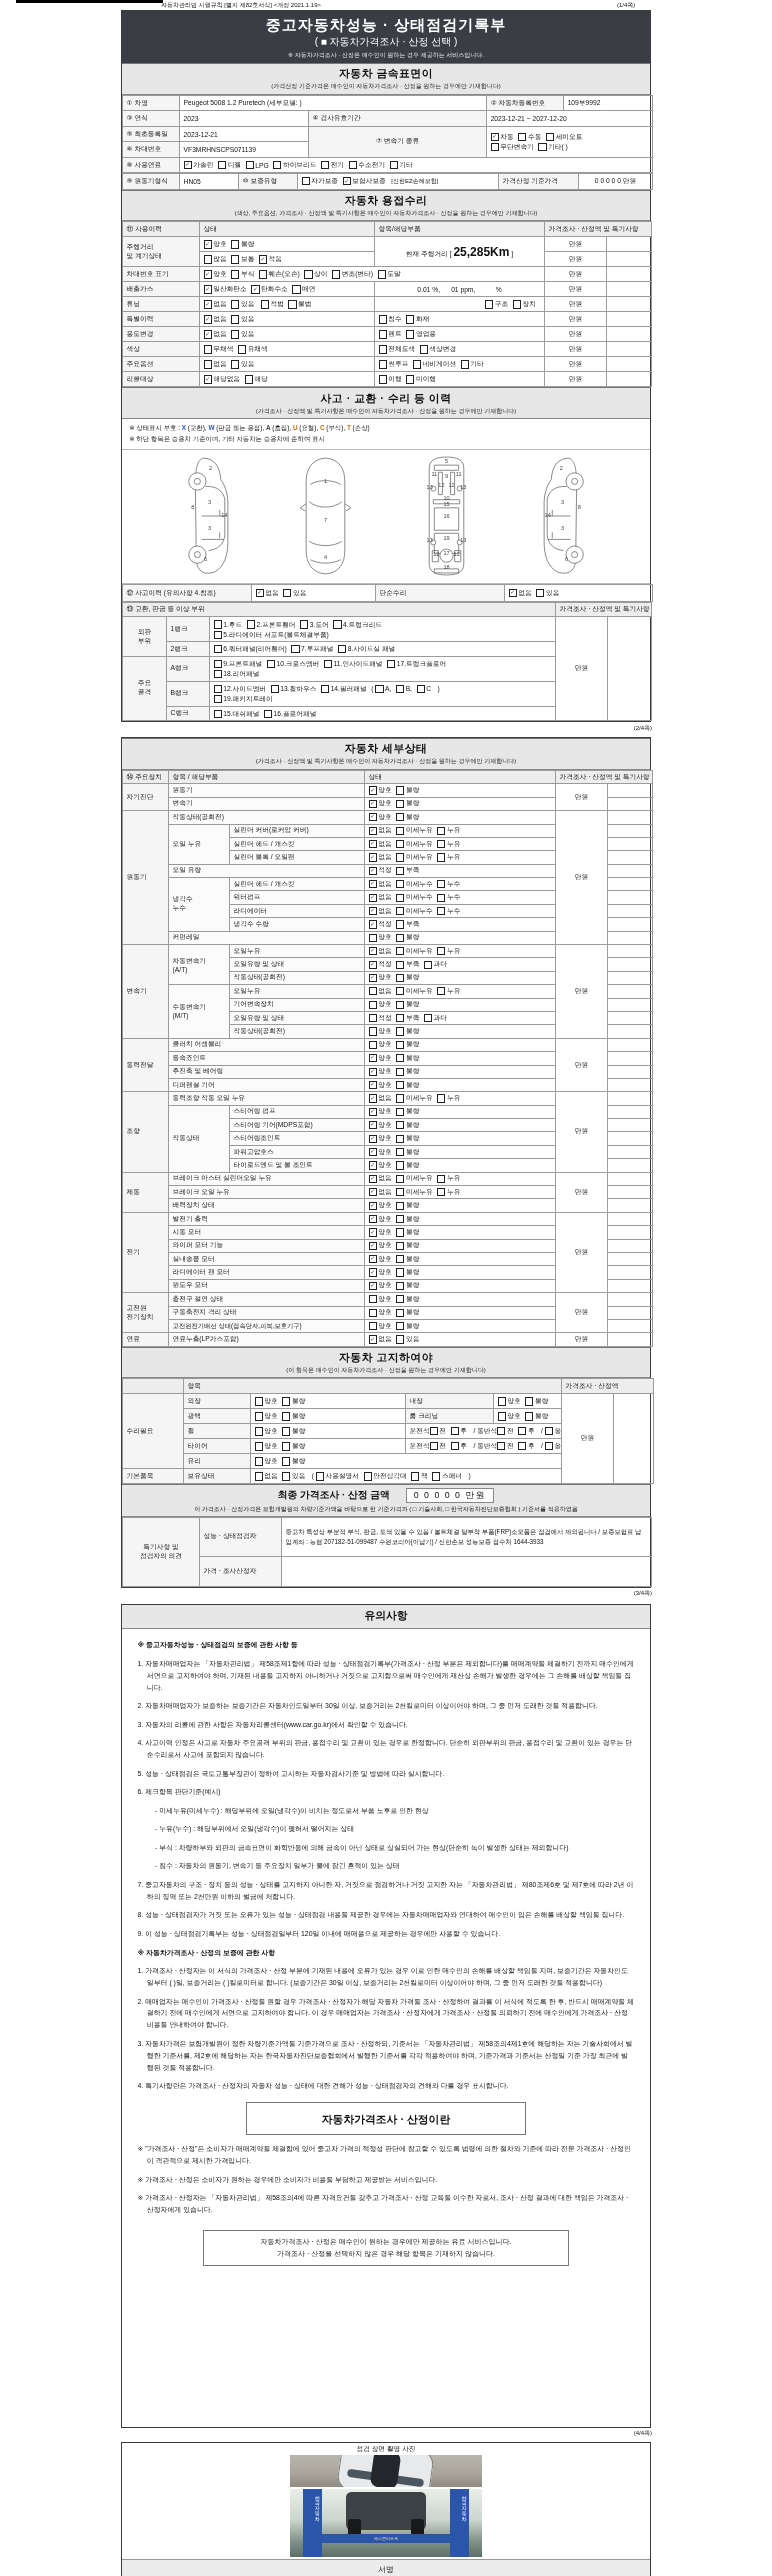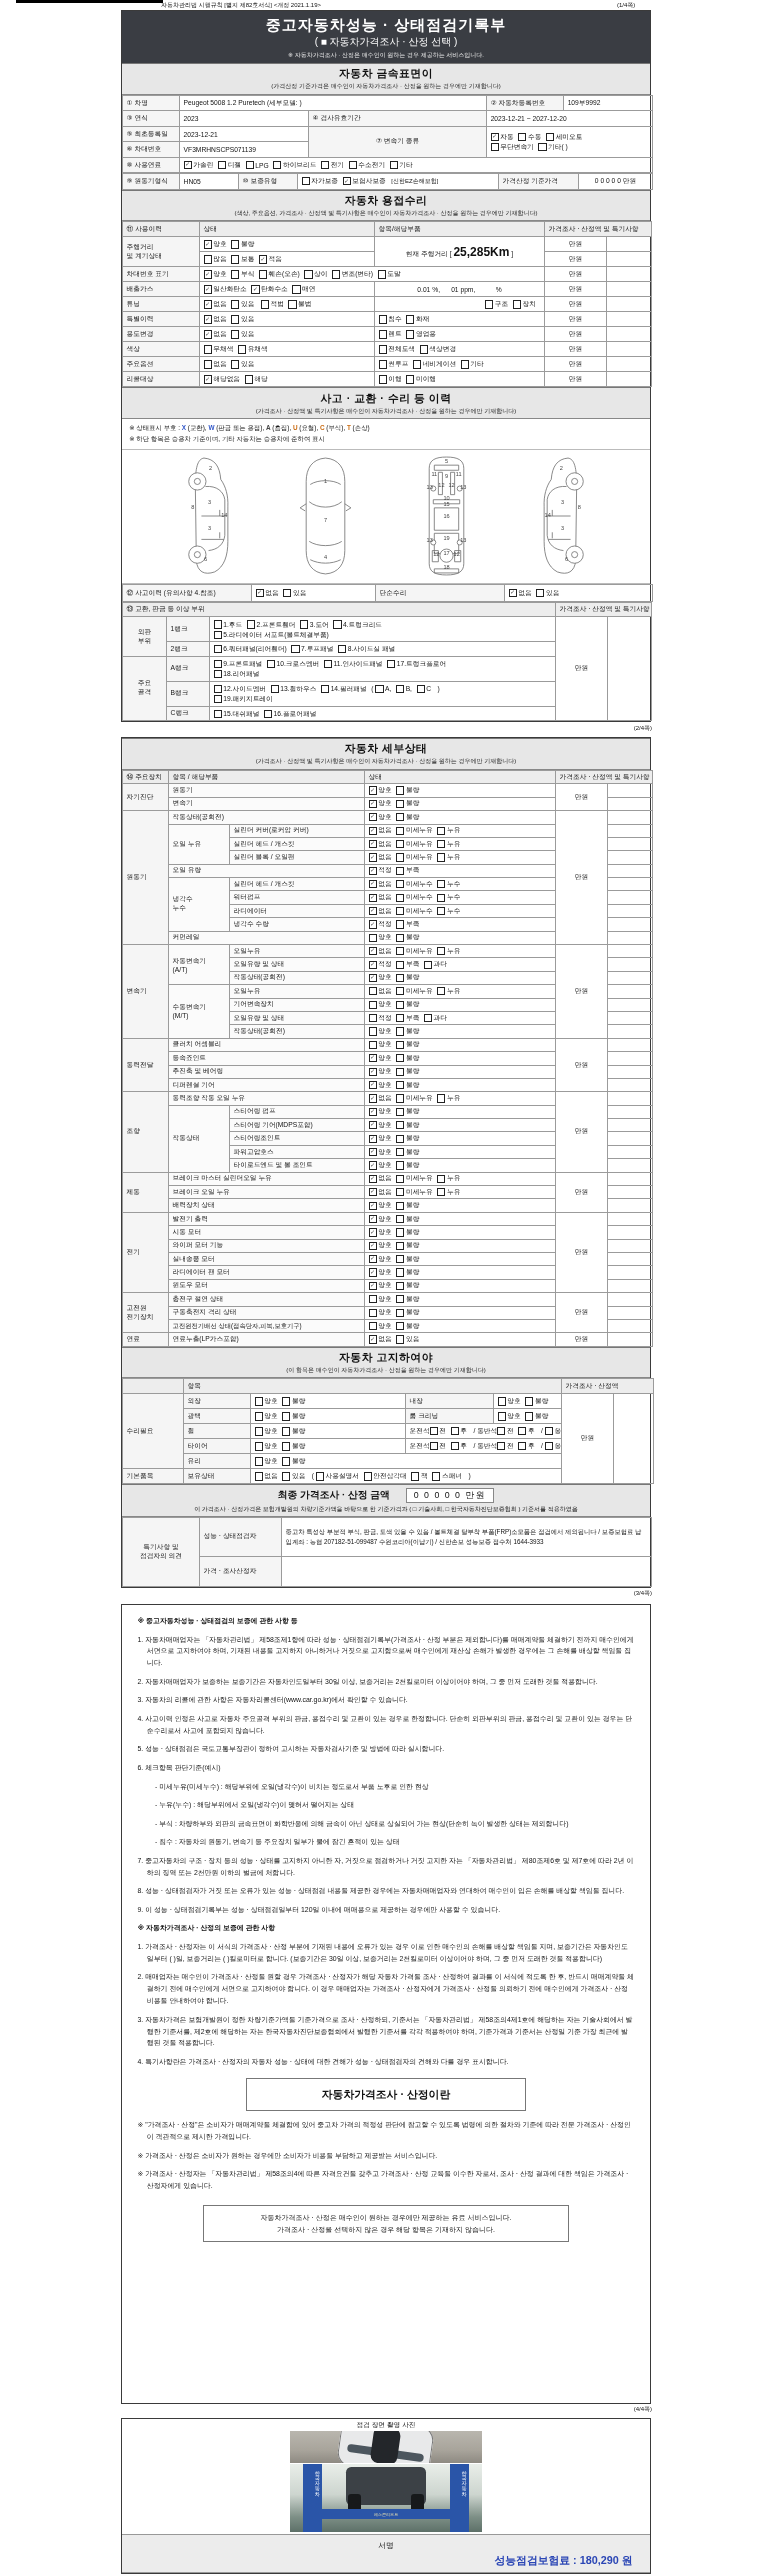--- a/index.html
+++ b/index.html
@@ -1384,20 +1384,21 @@
               <td class="lab">가격 · 조사산정자</td>
               <td></td>
             </tr>
           </tbody>
         </table>
       </div>
   </div>
   <div class="marker">(3/4쪽)</div>
 
   <div class="box noticebox" style="margin-top:4.1px">
+    <div class="nb-title">유의사항</div>
     <div class="nb-cont" id="noticeCont">
         <p class="nb-sec">※ 중고자동차성능 · 상태점검의 보증에 관한 사항 등</p>
         <p class="nb-item">1.  자동차매매업자는 「자동차관리법」 제58조제1항에 따라 성능 · 상태점검기록부(가격조사 · 산정 부분은 제외합니다)를 매매계약을 체결하기 전까지 매수인에게 서면으로 고지하여야 하며, 기재된 내용을 고지하지 아니하거나 거짓으로 고지함으로써 매수인에게 재산상 손해가 발생한 경우에는 그 손해를 배상할 책임을 집니다.</p>
         <p class="nb-item">2.  자동차매매업자가 보증하는 보증기간은 자동차인도일부터 30일 이상, 보증거리는 2천킬로미터 이상이어야 하며, 그 중 먼저 도래한 것을 적용합니다.</p>
         <p class="nb-item">3.  자동차의 리콜에 관한 사항은 자동차리콜센터(www.car.go.kr)에서 확인할 수 있습니다.</p>
         <p class="nb-item">4.  사고이력 인정은 사고로 자동차 주요골격 부위의 판금, 용접수리 및 교환이 있는 경우로 한정합니다. 단순히 외판부위의 판금, 용접수리 및 교환이 있는 경우는 단순수리로서 사고에 포함되지 않습니다.</p>
         <p class="nb-item">5.  성능 · 상태점검은 국토교통부장관이 정하여 고시하는 자동차검사기준 및 방법에 따라 실시합니다.</p>
         <p class="nb-item">6.  체크항목 판단기준(예시)</p>
         <p class="nb-sub">- 미세누유(미세누수) : 해당부위에 오일(냉각수)이 비치는 정도로서 부품 노후로 인한 현상</p>
         <p class="nb-sub">- 누유(누수) : 해당부위에서 오일(냉각수)이 맺혀서 떨어지는 상태</p>

